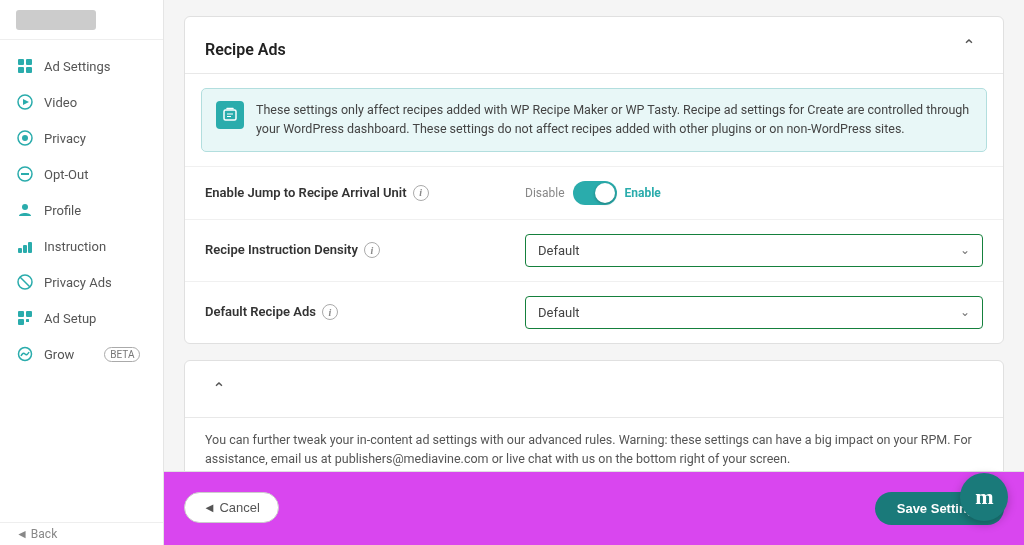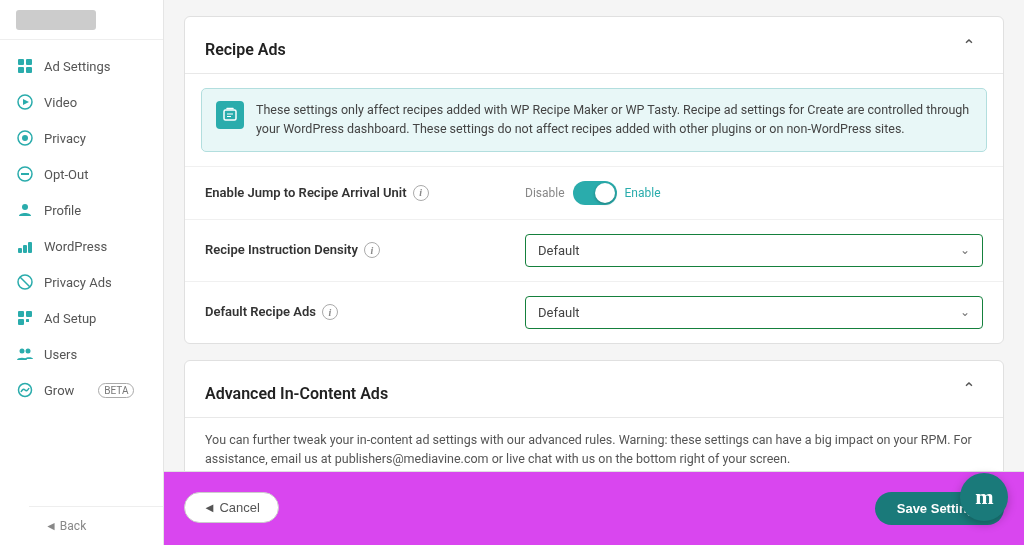--- a/index.html
+++ b/index.html
@@ -60,37 +60,36 @@
       justify-content: center;
       color: #2aacac;
       flex-shrink: 0;
     }
     .sidebar-item .icon svg {
       width: 16px;
       height: 16px;
       fill: #2aacac;
     }
     .sidebar-back {
-      padding: 12px 16px;
+      padding: 4px 16px;
       font-size: 12px;
       color: #888;
       cursor: pointer;
       display: flex;
       align-items: center;
       gap: 4px;
       border-top: 1px solid #eee;
-      margin-left: 29px;
     }
     .beta-badge {
       font-size: 10px;
       border: 1px solid #aaa;
       border-radius: 10px;
       padding: 1px 5px;
       color: #777;
-      margin-left: 14px;
+      margin-left: 20px;
     }
 
     
     .main-content {
       flex: 1;
       overflow-y: auto;
       padding: 16px 20px;
       background: #f5f5f5;
     }
 
@@ -197,21 +196,21 @@
       display: flex;
       align-items: center;
       gap: 8px;
     }
     .toggle-label {
       font-size: 12px;
       color: #888;
     }
     .toggle-label.active-label {
       color: #2aacac;
-      font-weight: 400;
+      font-weight: 700;
     }
     .toggle-switch {
       position: relative;
       width: 44px;
       height: 24px;
     }
     .toggle-switch input {
       opacity: 0;
       width: 0;
       height: 0;
@@ -378,21 +377,21 @@
     </div>
 
     <div class="sidebar-item">
       <span class="icon">
         <svg viewBox="0 0 16 16" xmlns="http://www.w3.org/2000/svg">
             <rect x="1" y="10" width="4" height="5" rx="1"></rect>
             <rect x="6" y="7" width="4" height="8" rx="1"></rect>
             <rect x="11" y="4" width="4" height="11" rx="1"></rect>
           </svg>
       </span>
-      <span>WordPress</span>
+      <span>Instruction</span>
     </div>
 
     <div class="sidebar-item">
       <span class="icon">
         <svg viewBox="0 0 16 16" xmlns="http://www.w3.org/2000/svg">
             <circle cx="8" cy="8" r="7" fill="none" stroke="#2aacac" stroke-width="1.5"></circle>
             <line x1="3" y1="3" x2="13" y2="13" stroke="#2aacac" stroke-width="1.5"></line>
           </svg>
       </span>
       <span>Privacy Ads</span>
@@ -403,31 +402,20 @@
         <svg viewBox="0 0 16 16" xmlns="http://www.w3.org/2000/svg">
             <rect x="1" y="1" width="6" height="6" rx="1"></rect>
             <rect x="9" y="1" width="6" height="6" rx="1"></rect>
             <rect x="1" y="9" width="6" height="6" rx="1"></rect>
             <rect x="9" y="9" width="3" height="3" rx="0.5"></rect>
           </svg>
       </span>
       <span>Ad Setup</span>
     </div>
 
-    <div class="sidebar-item">
-      <span class="icon">
-        <svg viewBox="0 0 16 16" xmlns="http://www.w3.org/2000/svg">
-            <circle cx="5" cy="5" r="2.5" fill="#2aacac"></circle>
-            <circle cx="11" cy="5" r="2.5" fill="#2aacac"></circle>
-            <path d="M0 14 c0-3 10-3 10 0" fill="#2aacac"></path>
-            <path d="M8 13 c0-2.5 8-2.5 8 0" fill="#2aacac"></path>
-          </svg>
-      </span>
-      <span>Users</span>
-    </div>
 
     <div class="sidebar-item">
       <span class="icon">
         <svg viewBox="0 0 16 16" xmlns="http://www.w3.org/2000/svg">
             <circle cx="8" cy="8" r="6.5" fill="none" stroke="#2aacac" stroke-width="1.5"></circle>
             <path d="M4 10 Q6 6 8 8 Q10 10 12 6" fill="none" stroke="#2aacac" stroke-width="1.5"></path>
           </svg>
       </span>
       <span>Grow</span>
       <span class="beta-badge">BETA</span>
@@ -501,21 +489,20 @@
           <div class="dropdown-select">
             <span>Default</span>
             <span class="dropdown-arrow">⌄</span>
           </div>
         </div>
       </div>
     </div>
 
     <div class="section-card">
       <div class="section-header">
-        <span class="section-title">Advanced In-Content Ads</span>
         <button class="chevron-btn">⌃</button>
       </div>
 
       <p class="section-info-text">You can further tweak your in-content ad settings with our advanced rules. Warning: these settings can have a big impact on your RPM. For assistance, email us at publishers@mediavine.com or live chat with us on the bottom right of your screen.</p>
 
       <div class="setting-row">
         
         
       </div>
     </div>

